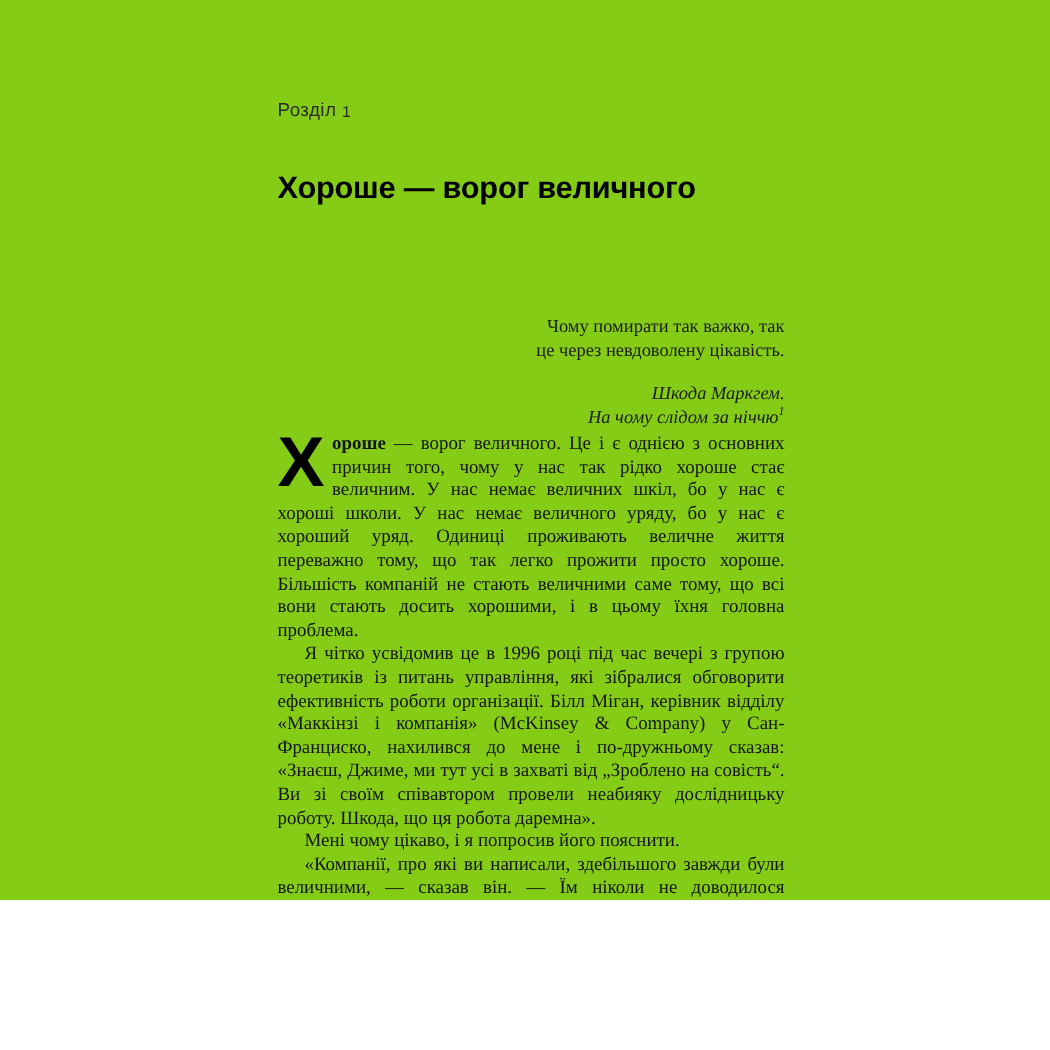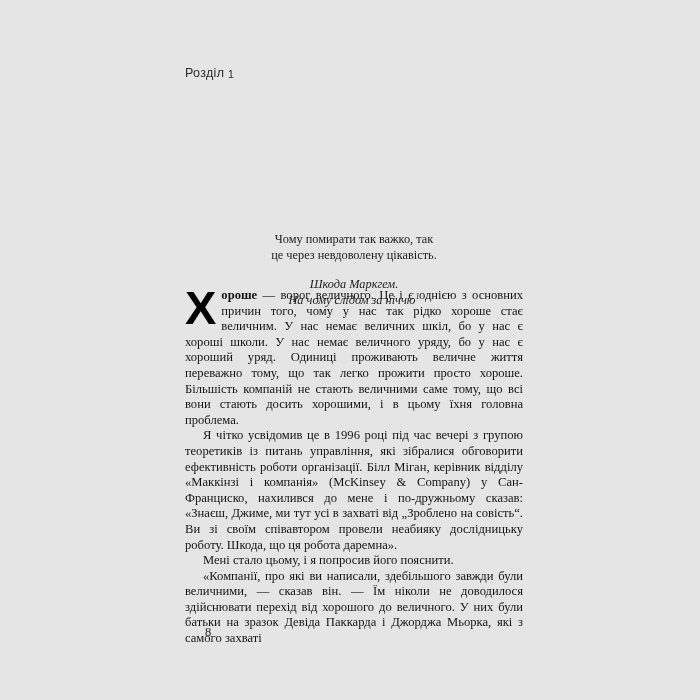--- a/index.html
+++ b/index.html
@@ -5,22 +5,22 @@
 <style>
   html, body {
     margin: 0;
     padding: 0;
     background: #ffffff;
   }
 
   #page {
     position: relative;
     width: 700px;
-    height: 700px;
-    background: #e5e5e5;
+    height: 600px;
+    background: #84cc16;
     overflow: hidden;
     font-family: "Liberation Serif", "DejaVu Serif", serif;
     color: #1a1a1a;
     -webkit-font-smoothing: antialiased;
   }
 
   
   .col {
     position: absolute;
     left: 185px;
@@ -52,25 +52,24 @@
     font-weight: 700;
     letter-spacing: -0.15px;
     color: #000000;
     line-height: 1.25;
     width: 430px;
   }
 
   
   #epigraph {
     top: 209px;
-    text-align: center;
+    text-align: right;
     font-size: 12.3px;
     line-height: 16.4px;
     color: #1c1c1c;
-    margin-top: 22px;
   }
   #epigraph .quote-line {
     display: block;
   }
   #epigraph .attrib {
     display: block;
     font-style: italic;
     margin-top: 12px;
   }
   #epigraph .work {
@@ -130,30 +129,31 @@
 </head>
 <body>
 
 <div id="page">
 
   <div class="col" id="chapter-label">
     <span>Розділ</span>
     <span class="num">1</span>
   </div>
 
+  <h1 class="col" id="chapter-title">Хороше — ворог величного</h1>
 
   <div class="col" id="epigraph">
     <span class="quote-line">Чому помирати так важко, так</span>
     <span class="quote-line">це через невдоволену цікавість.</span>
     <span class="attrib">Шкода Маркгем.</span>
     <span class="work"><span>На чому слідом за ніччю</span><span class="fnref">1</span></span>
   </div>
 
   <div class="col" id="body-text">
     <p class="first"><span class="dropcap">Х</span><span class="lead-run">ороше</span><span> — ворог величного. Це і є однією з основних причин того, чому у нас так рідко хороше стає величним. У нас немає величних шкіл, бо у нас є хороші школи. У нас немає величного уряду, бо у нас є хороший уряд. Одиниці проживають величне життя переважно тому, що так легко прожити просто хороше. Більшість компаній не стають величними саме тому, що всі вони стають досить хорошими, і в цьому їхня головна проблема.</span></p>
     <p>Я чітко усвідомив це в 1996 році під час вечері з групою теоретиків із питань управління, які зібралися обговорити ефективність роботи організації. Білл Міган, керівник відділу «Маккінзі і компанія» (McKinsey &amp; Company) у Сан-Франциско, нахилився до мене і по-дружньому сказав: «Знаєш, Джиме, ми тут усі в захваті від „Зроблено на совість“. Ви зі своїм співавтором провели неабияку дослідницьку роботу. Шкода, що ця робота даремна».</p>
-    <p>Мені стало цьому, і я попросив його пояснити.</p>
+    <p>Мені чому цікаво, і я попросив його пояснити.</p>
     <p>«Компанії, про які ви написали, здебільшого завжди були величними, — сказав він. — Їм ніколи не доводилося здійснювати перехід від хорошого до величного. У них були батьки на зразок Девіда Паккарда і Джорджа Мьорка, які з самого захваті</p>
   </div>
 
   <div id="folio">8</div>
 
 </div>
 
 </body></html>

